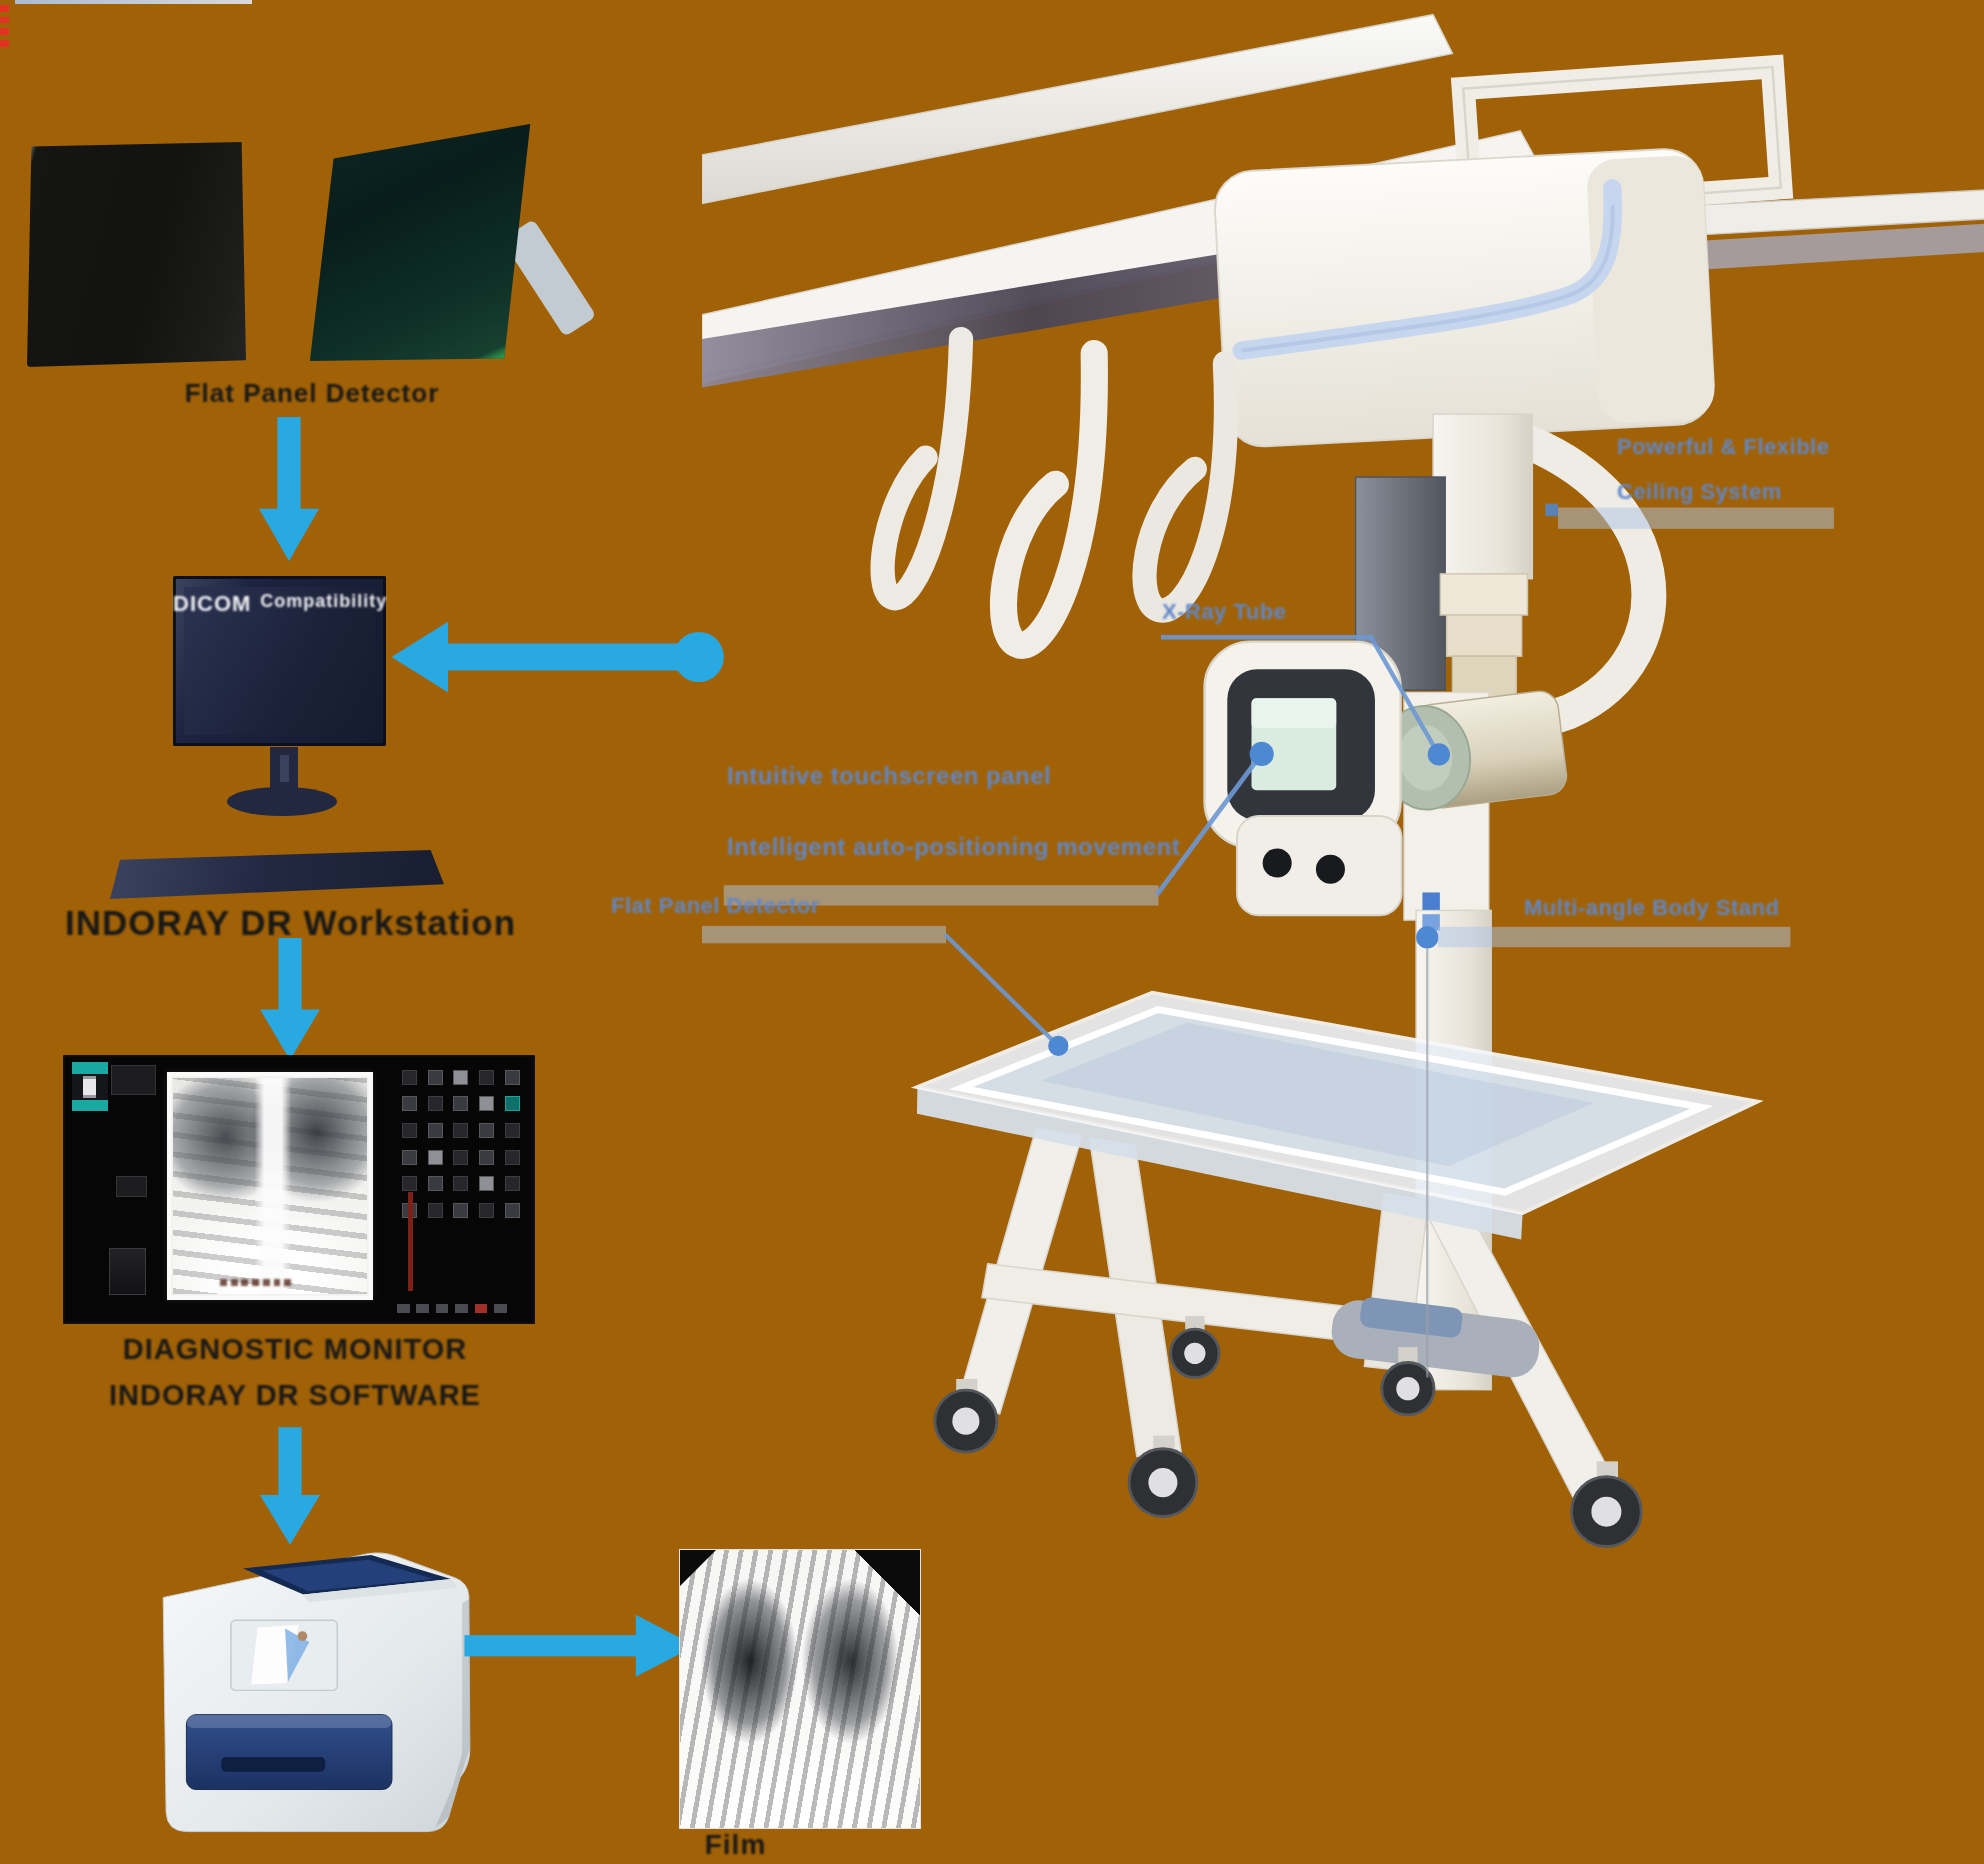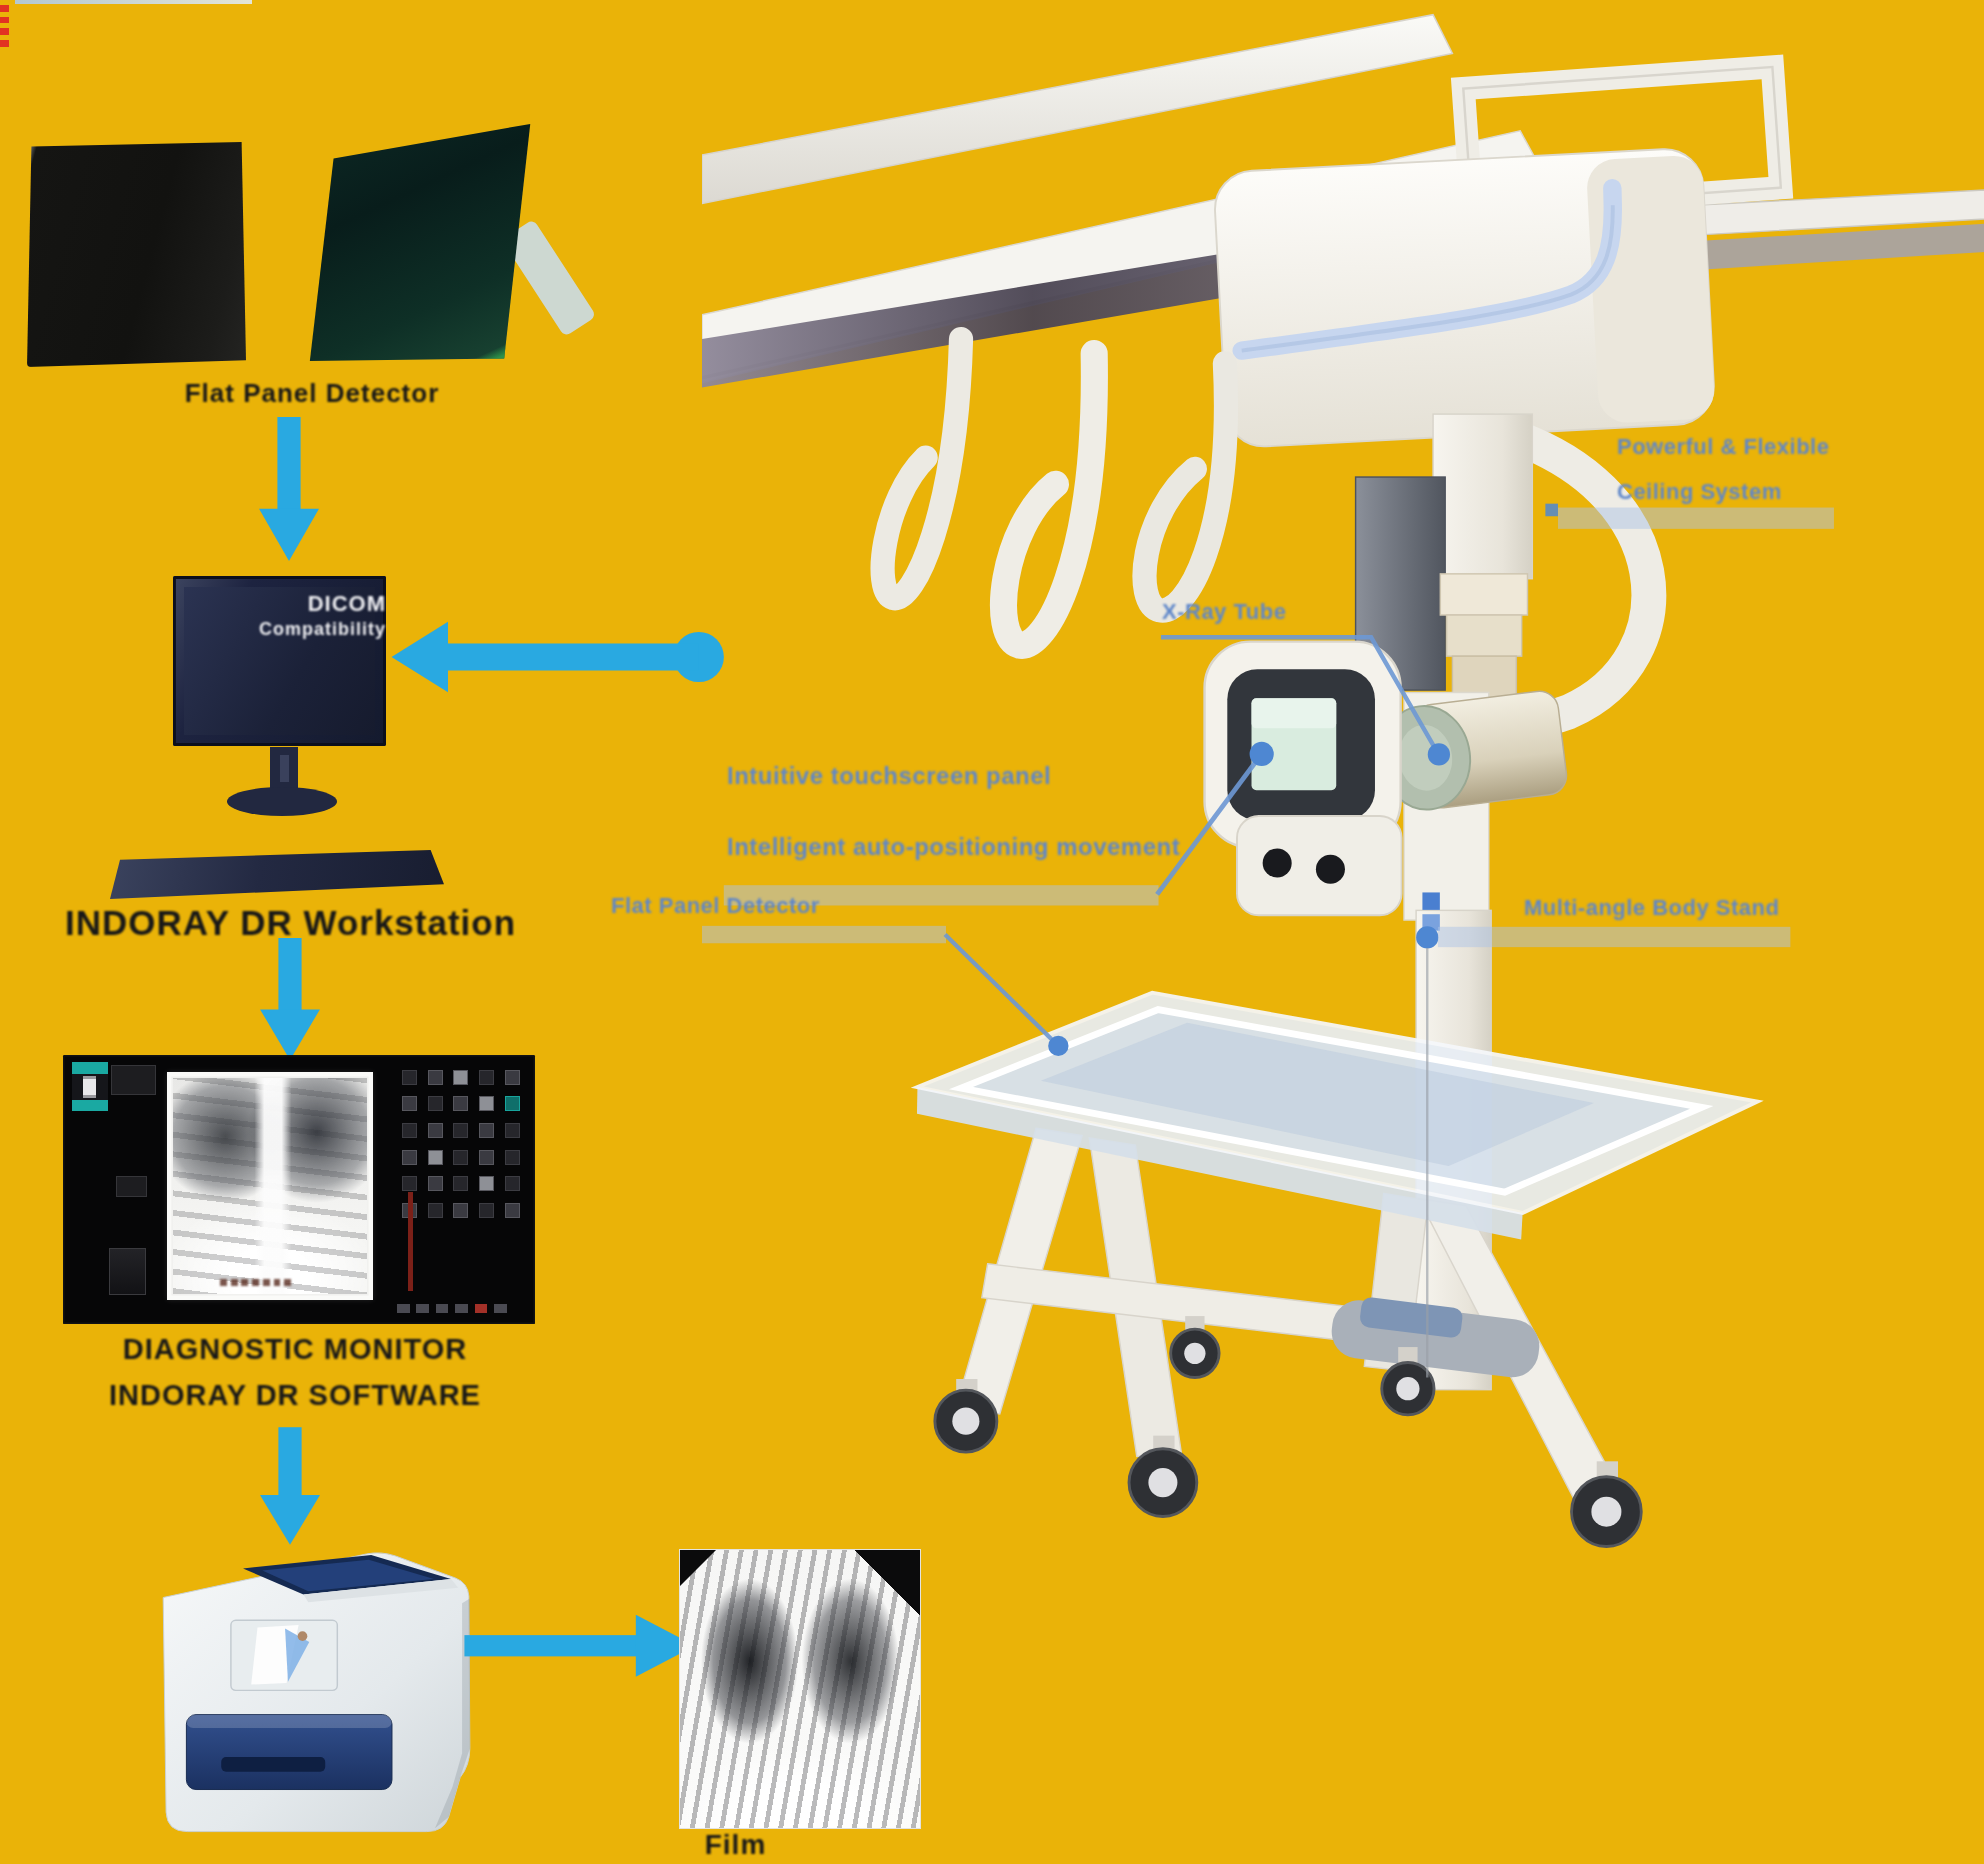--- a/index.html
+++ b/index.html
@@ -1,17 +1,17 @@
 <!DOCTYPE html>
 <html style="font-size:7.7px"><head>
 <meta charset="utf-8">
 <style>
   html,body{margin:0;padding:0;background:#ffffff;}
   body{width:1985px;height:1865px;position:relative;font-family:"Liberation Sans",sans-serif;overflow:hidden;}
-  .canvas{position:absolute;left:0;top:0;width:1985px;height:1865px;background:#eab308;}
+  .canvas{position:absolute;left:0;top:0;width:1985px;height:1865px;background:#a16207;}
 
   
   .abs{position:absolute;}
   .flow-label{position:absolute;font-weight:800;color:#181818;filter:blur(0.9px);
     text-align:center;letter-spacing:1px;line-height:1.5;}
   .callout{position:absolute;font-weight:700;color:#5f87c9;filter:blur(1.1px);
     letter-spacing:0.5px;white-space:nowrap;line-height:1.0;}
 
   
   .panelA{position:absolute;left:27px;top:142px;width:219px;height:225px;
@@ -25,22 +25,22 @@
   .panelB-edge{position:absolute;left:298px;top:119px;width:237px;height:247px;
     background:linear-gradient(155deg,transparent 90%,#2f9a4d 93%,#1e7a3a 100%);
     clip-path:polygon(98% 2%,87% 97%,5% 98%,15% 16%);opacity:.9;}
 
   
   .mon1-screen{position:absolute;left:173px;top:576px;width:213px;height:170px;
     background:linear-gradient(115deg,#3d4560 0%,#1d2340 28%,#141a2e 100%);
     box-shadow:inset 0 0 0 2.9px #0c0f1c;border-radius:1.9px;}
   .mon1-inner{position:absolute;left:10.7px;top:10.7px;right:10.7px;bottom:10.7px;
     background:linear-gradient(120deg,#2b3352 0%,#1b2138 60%,#161b2e 100%);}
-  .mon1-text{position:absolute;left:0;top:14.5px;width:100%;display:flex;flex-direction:column;
-    align-items:flex-end;gap:2px;color:#f1f1f4;font-weight:800;filter:blur(0.8px);letter-spacing:1px;}
+  .mon1-text{position:absolute;left:0;top:14.5px;width:100%;display:flex;flex-direction:row;
+    align-items:flex-start;gap:9px;color:#f1f1f4;font-weight:800;filter:blur(0.8px);letter-spacing:1px;}
   .mon1-neck{position:absolute;left:270px;top:747px;width:28px;height:49px;background:#222840;}
   .mon1-neck-slot{position:absolute;left:280px;top:755px;width:8.7px;height:27px;background:#3a415c;}
   .mon1-base{position:absolute;left:227px;top:787px;width:110px;height:29px;border-radius:50%;background:#222840;}
   .keyboard{position:absolute;left:110px;top:850px;width:334px;height:49px;
     background:linear-gradient(100deg,#3b435e 0%,#232942 45%,#181d30 100%);
     clip-path:polygon(3% 20%,96% 0%,100% 70%,0% 100%);}
 
   
   .mon2{position:absolute;left:63px;top:1055px;width:472px;height:269px;background:#060607;
     box-shadow:inset 0 0 0 1.5px #121213;border-radius:1.5px;}

